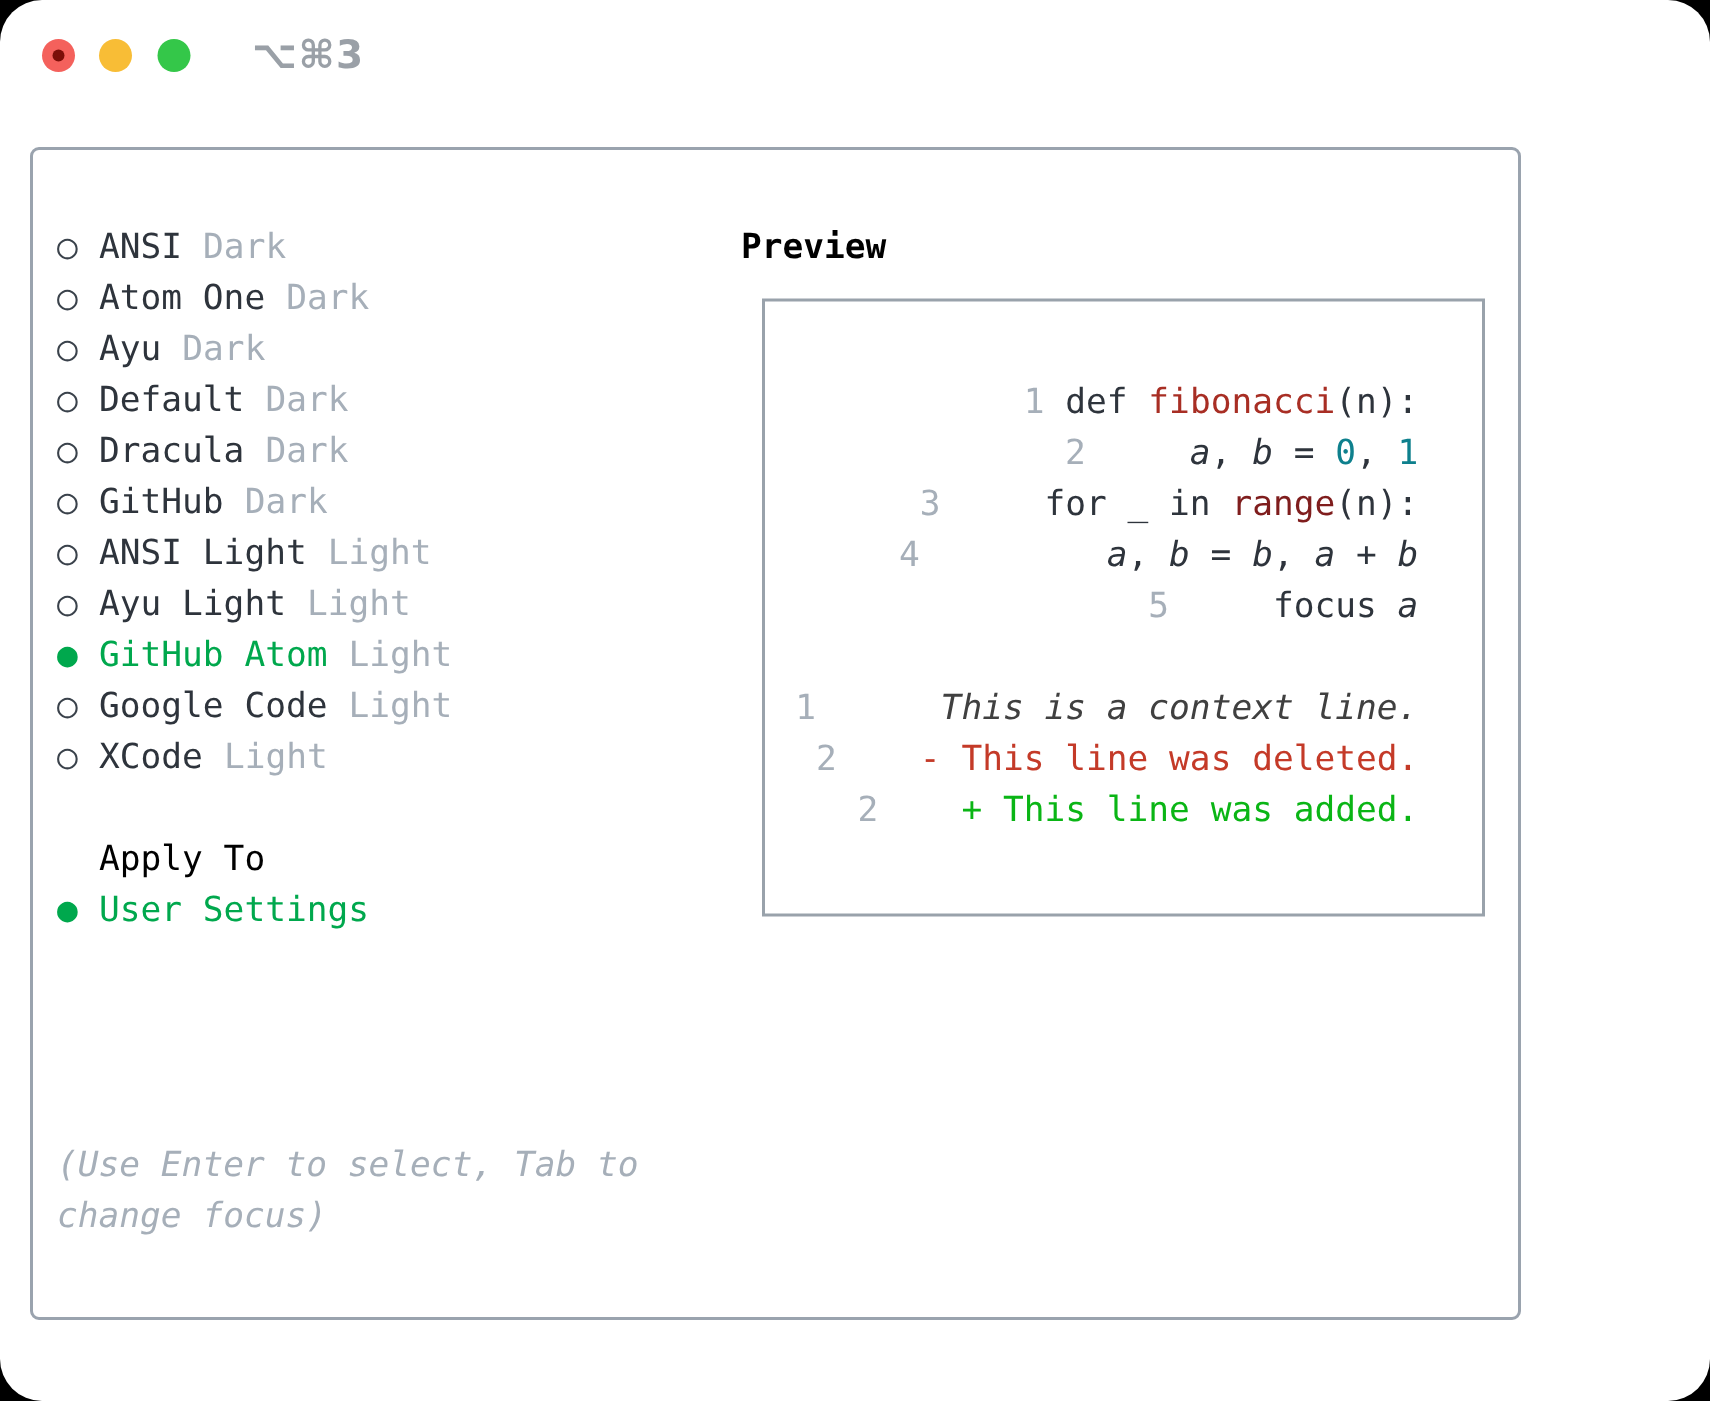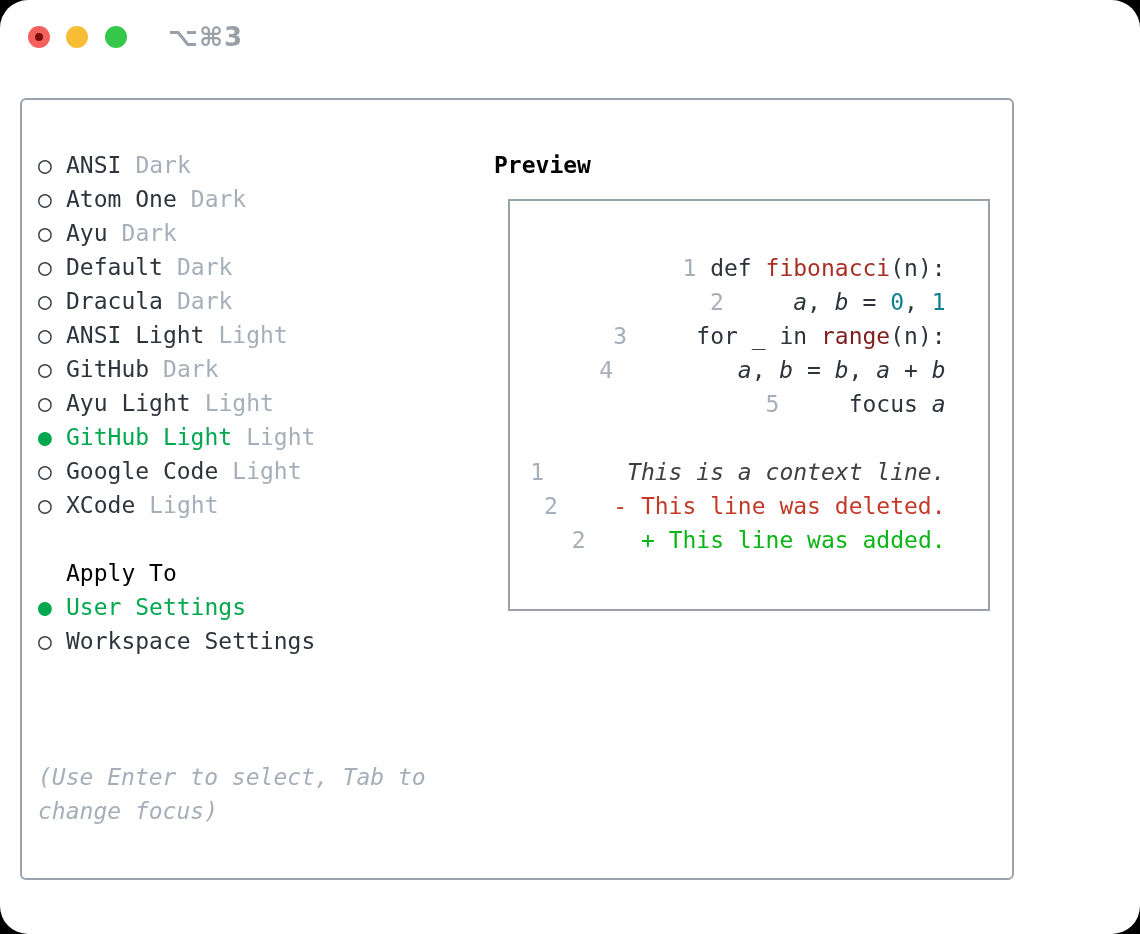--- a/index.html
+++ b/index.html
@@ -58,32 +58,31 @@
 
   <div class="panel"></div>
 
   <div class="menu">
 
     <div class="row"><span class="marker">○</span><span>ANSI</span><span class="badge">Dark</span></div>
     <div class="row"><span class="marker">○</span><span>Atom One</span><span class="badge">Dark</span></div>
     <div class="row"><span class="marker">○</span><span>Ayu</span><span class="badge">Dark</span></div>
     <div class="row"><span class="marker">○</span><span>Default</span><span class="badge">Dark</span></div>
     <div class="row"><span class="marker">○</span><span>Dracula</span><span class="badge">Dark</span></div>
+    <div class="row"><span class="marker">○</span><span>GitHub</span><span class="badge">Dark</span></div>
     <div class="row"><span class="marker">○</span><span>ANSI Light</span><span class="badge">Light</span></div>
-    <div class="row"><span class="marker">○</span><span>GitHub</span><span class="badge">Dark</span></div>
     <div class="row"><span class="marker">○</span><span>Ayu Light</span><span class="badge">Light</span></div>
-    <div class="row sel"><span class="marker">●</span><span>GitHub Light</span><span class="badge">Light</span></div>
+    <div class="row sel"><span class="marker">●</span><span>GitHub Atom</span><span class="badge">Light</span></div>
     <div class="row"><span class="marker">○</span><span>Google Code</span><span class="badge">Light</span></div>
     <div class="row"><span class="marker">○</span><span>XCode</span><span class="badge">Light</span></div>
 
     <div class="spacer"></div>
 
     <div class="row hdr"><span class="marker"></span><span style="font-weight:normal;color:#000;">Apply To</span></div>
     <div class="row sel"><span class="marker">●</span><span>User Settings</span></div>
-    <div class="row"><span class="marker">○</span><span>Workspace Settings</span></div>
   </div>
 
   <div class="hint">(Use Enter to select, Tab to change focus)</div>
 
   <div class="pv-title">Preview</div>
   <div class="pv-box"></div>
 
   <div class="code">
     <div class="cl"><span class="ln">1</span><span> def </span><span class="fn">fibonacci</span><span>(n):</span></div>
     <div class="cl"><span class="ln">2</span><span>     </span><span class="var">a</span><span>, </span><span class="var">b</span><span> = </span><span class="num">0</span><span>, </span><span class="num">1</span></div>

